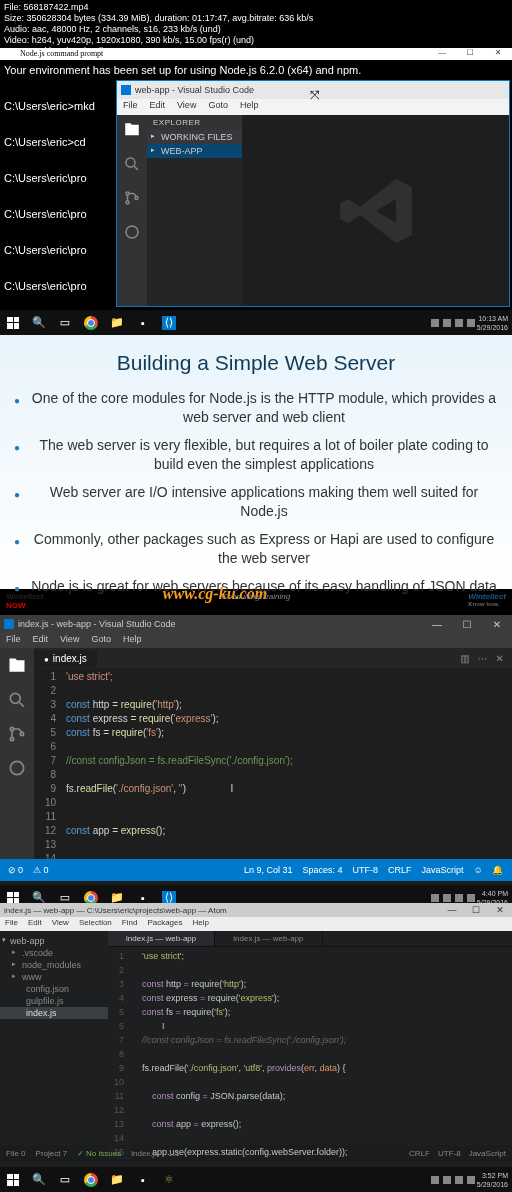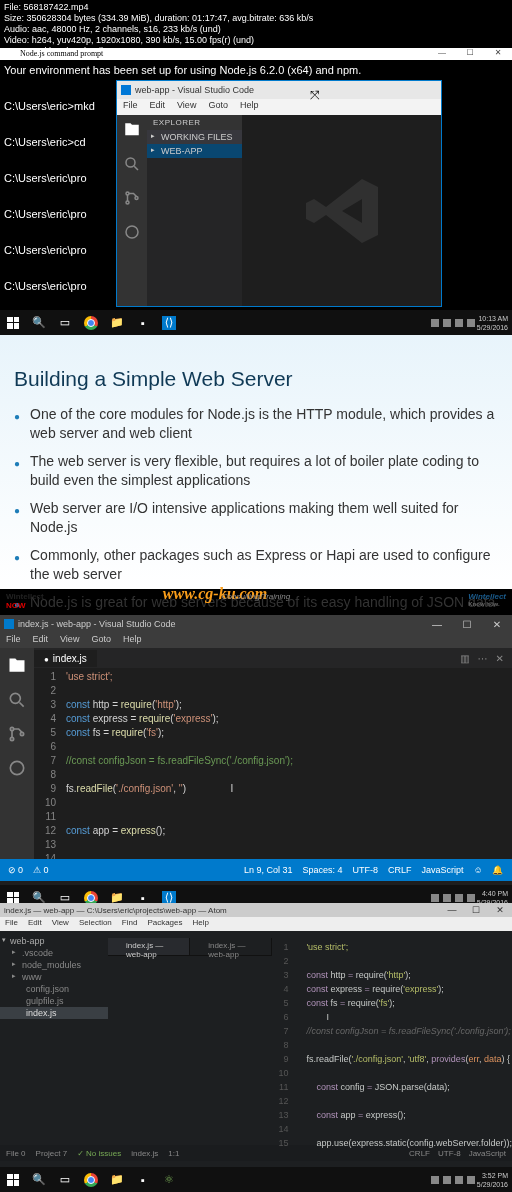--- a/index.html
+++ b/index.html
@@ -8,21 +8,21 @@
 
 .p1 { position: absolute; top: 0; left: 0; width: 512px; height: 335px; background: #000; }
 .info { color: #fff; font: 9px/11px monospace; padding: 2px 4px; white-space: pre; }
 .cmd-title { position: absolute; top: 48px; left: 0; width: 512px; height: 12px; background: #fff; color: #000; font: 8px/12px "Segoe UI"; padding-left: 20px; }
 .cmd-dot { position: absolute; left: 6px; top: 50px; width: 8px; height: 8px; background: #000; }
 .cmd-win { position: absolute; top: 48px; right: 0; display: flex; }
 .cmd-win span { width: 28px; height: 12px; text-align: center; font-size: 8px; color: #444; }
 .cmd { position: absolute; top: 60px; left: 0; width: 512px; color: #fff; font: 11px/16px Consolas, monospace; padding: 2px 4px; }
 .cmd .line { margin-bottom: 2px; }
 
-.vsc { position: absolute; top: 80px; left: 116px; width: 326px; height: 227px; background: #252526; border: 1px solid #007acc; box-shadow: 0 0 8px rgba(0,0,0,.5); }
+.vsc { position: absolute; top: 80px; left: 116px; width: 394px; height: 227px; background: #252526; border: 1px solid #007acc; box-shadow: 0 0 8px rgba(0,0,0,.5); }
 .vsc-tb { height: 18px; background: #e7e7e7; display: flex; align-items: center; font-size: 9px; color: #333; padding-left: 4px; }
 .vsc-tb .ico { width: 10px; height: 10px; background: #0078d7; margin-right: 4px; }
 .vsc-menu { height: 16px; background: #f3f3f3; display: flex; font-size: 9px; color: #333; }
 .vsc-menu span { padding: 1px 6px; }
 .vsc-body { display: flex; height: calc(100% - 34px); }
 .vsc-ab { width: 30px; background: #333; display: flex; flex-direction: column; align-items: center; padding-top: 6px; gap: 16px; }
 .vsc-ab svg, .vsc-ab .i { width: 18px; height: 18px; color: #888; }
 .vsc-ab .i.active { color: #fff; }
 .vsc-side { width: 95px; background: #252526; }
 .vsc-side-hdr { background: #333; color: #ccc; font-size: 8px; padding: 3px 6px; letter-spacing: .5px; }
@@ -42,21 +42,21 @@
 .tb .l span { width: 26px; height: 25px; display: flex; align-items: center; justify-content: center; color: #fff; font-size: 11px; }
 .tb .r { margin-left: auto; display: flex; align-items: center; color: #ccc; font-size: 7px; gap: 2px; padding-right: 4px; }
 .tb .clock { text-align: right; line-height: 9px; }
 .win-icon { width: 12px; height: 12px; display: grid; grid-template: 1fr 1fr / 1fr 1fr; gap: 1px; }
 .win-icon i { background: #fff; }
 .chrome { width: 14px; height: 14px; border-radius: 50%; background: conic-gradient(#ea4335 0 120deg,#34a853 120deg 240deg,#fbbc05 240deg 360deg); position: relative; }
 .chrome::after { content: ""; position: absolute; inset: 3px; border-radius: 50%; background: #4285f4; border: 1px solid #fff; }
 .vs-task { width: 14px; height: 14px; background: #007acc; display: flex; align-items: center; justify-content: center; }
 
 
-.p2 { position: absolute; top: 335px; left: 0; width: 512px; height: 254px; background: linear-gradient(#e8f4fb,#fff); padding: 32px 14px 0; }
+.p2 { position: absolute; top: 335px; left: 0; width: 512px; height: 254px; background: linear-gradient(#e8f4fb,#fff); padding: 16px 14px 0; text-align: center; }
 .p2 h1 { color: #103a56; font-size: 21px; font-weight: 400; margin-bottom: 14px; }
 .p2 ul { list-style: none; }
 .p2 li { color: #333; font-size: 14px; line-height: 19px; margin-bottom: 9px; padding-left: 16px; position: relative; }
 .p2 li::before { content: "●"; color: #1e7db8; position: absolute; left: 0; font-size: 10px; top: 2px; }
 .wm { position: absolute; top: 585px; left: 0; width: 430px; text-align: center; color: #fb9e1a; font: italic bold 16px Georgia; }
 .logos { position: absolute; top: 592px; left: 0; width: 512px; height: 20px; display: flex; justify-content: space-between; padding: 0 6px; font-size: 8px; }
 .logos .now { color: #d00; font-weight: bold; }
 .logos .now b { color: #222; }
 .logos .wint { color: #1a5a8a; font-weight: bold; font-style: italic; }
 
@@ -99,21 +99,21 @@
 .p4-menu span { padding: 1px 5px; }
 .p4-body { display: flex; height: 214px; }
 .p4-tree { width: 108px; background: #1d1f21; font-size: 9px; color: #888; padding: 4px 0; }
 .p4-tree-item { padding: 1px 4px 1px 10px; position: relative; }
 .p4-tree-item.root { color: #aaa; }
 .p4-tree-item.root::before { content: "▾"; position: absolute; left: 2px; font-size: 7px; }
 .p4-tree-item.folder { padding-left: 22px; }
 .p4-tree-item.folder::before { content: "▸"; position: absolute; left: 12px; font-size: 7px; }
 .p4-tree-item.file { padding-left: 26px; }
 .p4-tree-item.sel { background: #3a3f44; color: #ddd; }
-.p4-ed { flex: 1; display: flex; flex-direction: row; margin-top: 7px; }
+.p4-ed { flex: 1; display: flex; flex-direction: column; }
 .p4-tabs { height: 18px; background: #1d1f21; display: flex; border-bottom: 1px solid #111; }
 .p4-tab { font-size: 8px; color: #888; padding: 3px 18px; border-right: 1px solid #111; }
 .p4-tab.active { background: #282a2e; color: #ccc; }
 .p4-code-area { flex: 1; display: flex; font: 9px/14px Consolas, monospace; }
 .p4-gutter { width: 24px; text-align: right; color: #555; padding-right: 8px; padding-top: 2px; background: #1d1f21; }
 .p4-gutter div { height: 14px; }
 .p4-code { flex: 1; padding-top: 2px; color: #c5c8c6; padding-left: 10px; }
 .p4-code div { height: 14px; white-space: pre; }
 .akw { color: #b294bb; }
 .astr { color: #b5bd68; }

